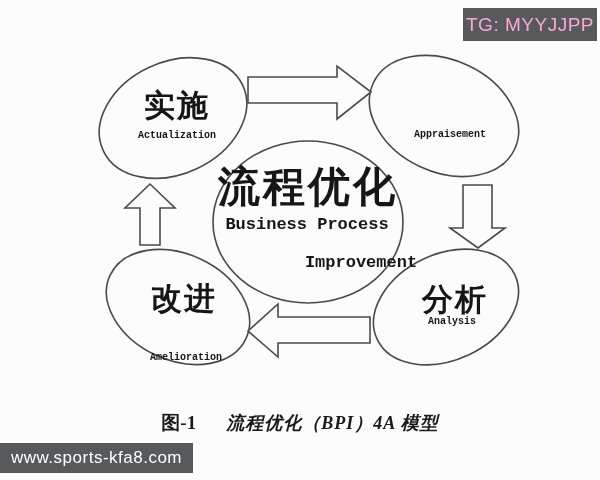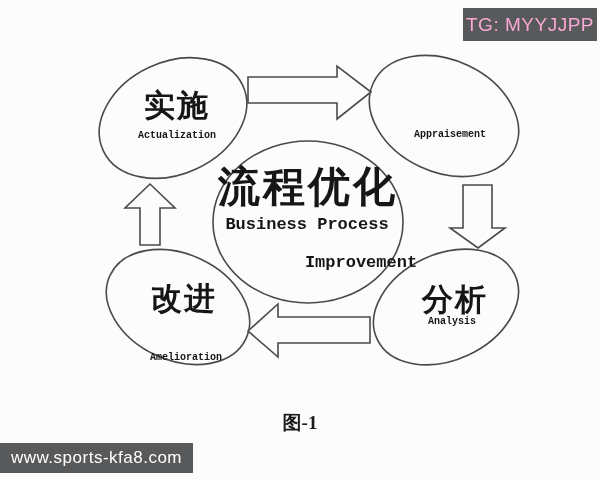--- a/index.html
+++ b/index.html
@@ -138,19 +138,20 @@
 
   <div class="lbl zh-node" style="left:184px; top:299px;">改进</div>
   <div class="lbl en-node" style="left:186px; top:327px;margin-top:30px;">Amelioration</div>
 
   <div class="lbl center-title" style="left:308px; top:187px;">流程优化</div>
   <div class="lbl center-sub" style="left:307px; top:224px;">Business Process</div>
   <div class="lbl center-sub" style="left:321px; top:262px;margin-left:40px;">Improvement</div>
 
   <div class="caption">
     <span class="fig-no">图-1</span>
+    <span class="fig-title">流程优化（BPI）4A 模型</span>
   </div>
 
   <div class="tg-badge">TG: MYYJJPP</div>
 
   <div class="watermark">www.sports-kfa8.com</div>
 
 </div>
 
 </body></html>

